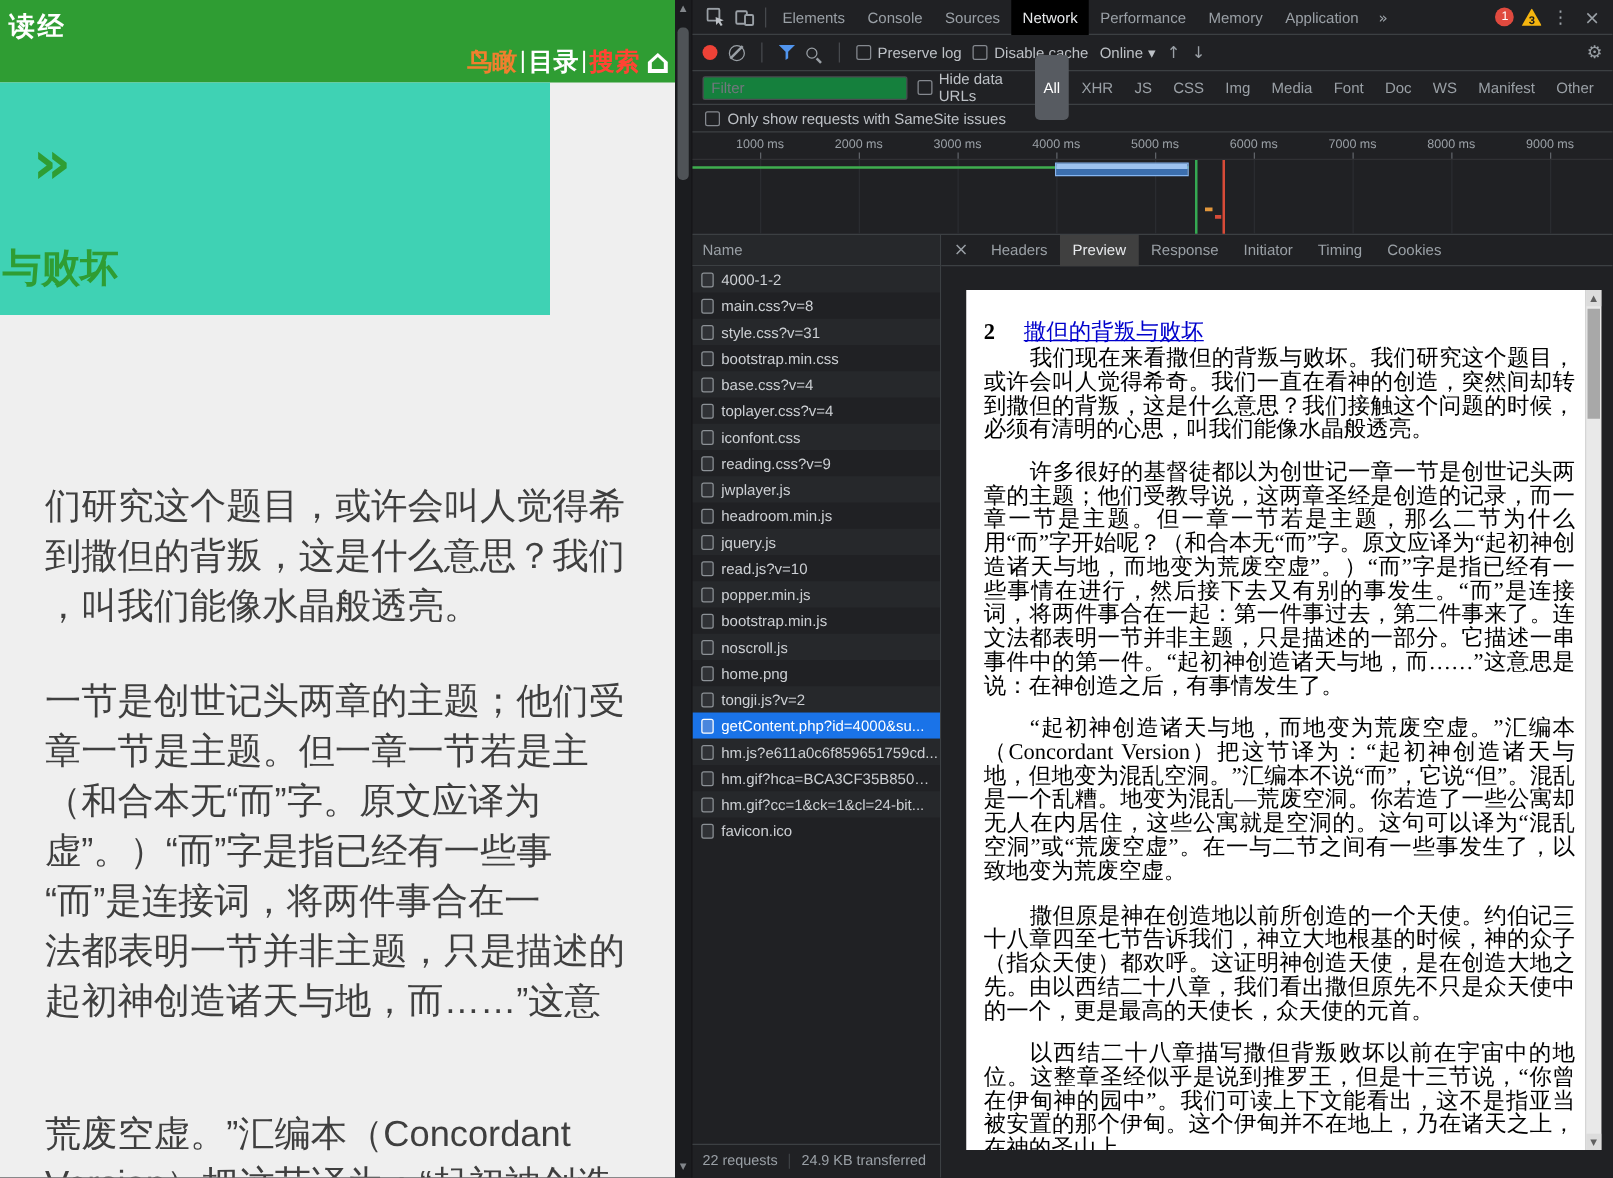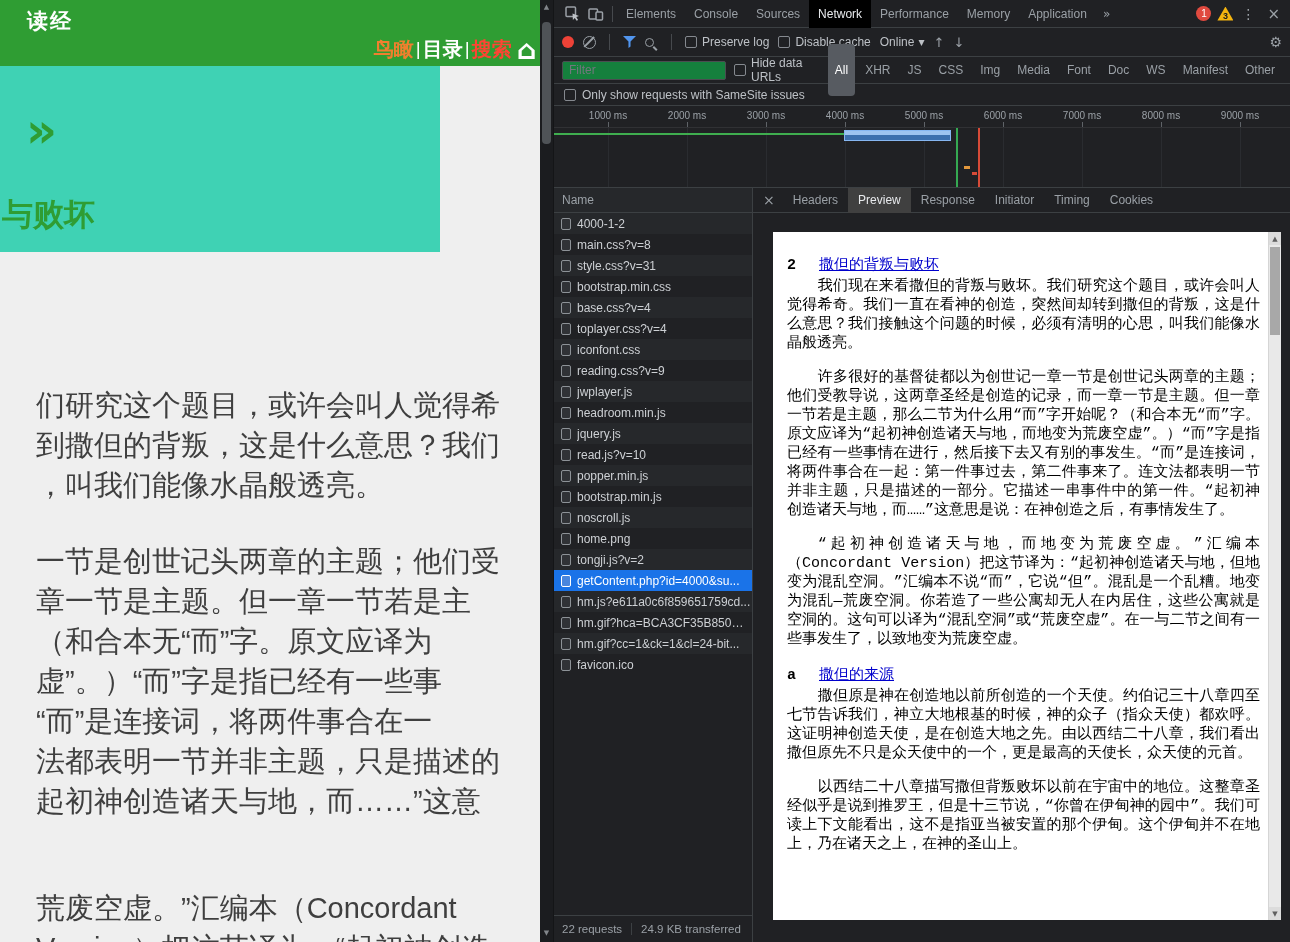--- a/index.html
+++ b/index.html
@@ -3,21 +3,21 @@
 <meta charset="utf-8">
 <style>
   html,body{margin:0;padding:0;}
   body{width:1290px;height:942px;overflow:hidden;background:#202124;font-family:"Liberation Sans",sans-serif;}
   #stage{position:absolute;left:0;top:0;width:1290px;height:942px;}
   .glyph{font-family:"DejaVu Sans",sans-serif;}
 
   
   .left-page{position:absolute;left:0;top:0;width:540px;height:942px;background:#efefef;overflow:hidden;}
   .page-header{position:absolute;left:0;top:0;width:540px;height:66px;background:#2f9d33;}
-  .site-title{position:absolute;left:7px;top:7px;color:#fff;font-size:21px;font-weight:bold;letter-spacing:2px;margin-left:20px;}
+  .site-title{position:absolute;left:7px;top:7px;color:#fff;font-size:21px;font-weight:bold;letter-spacing:2px;}
   .page-menu{position:absolute;right:4px;top:34px;height:30px;display:flex;align-items:center;font-size:20px;font-weight:bold;margin-left:43px;}
   .menu-sep{color:#fff;font-weight:normal;font-size:19px;padding:0 2px;}
   .menu-birdview{color:#f07f2e;}
   .menu-contents{color:#ffffff;}
   .menu-search{color:#ff4433;}
   .home-glyph{color:#fff;font-size:27px;margin-left:5px;line-height:1;}
   .hero{position:absolute;left:0;top:66px;width:440px;height:186px;background:#3fd2b4;}
   .hero-chevron{position:absolute;left:26px;top:40px;color:#2f9d33;font-size:48px;font-weight:bold;line-height:1;}
   .hero-heading{position:absolute;left:2px;top:128px;color:#2f9d33;font-size:31px;font-weight:bold;}
   .page-body{position:absolute;left:0;top:252px;width:540px;height:690px;}
@@ -92,21 +92,21 @@
   .req-status{height:27px;border-top:1px solid #3c4043;display:flex;align-items:center;font-size:11.5px;color:#9aa0a6;padding-left:8px;}
   .req-status span+span{border-left:1px solid #3c4043;padding-left:9px;margin-left:9px;}
 
   .detail-col{flex:1;display:flex;flex-direction:column;background:#202124;min-width:0;}
   .detail-tabs{height:25px;display:flex;align-items:center;border-bottom:1px solid #3c4043;font-size:12px;flex:none;}
   .detail-close{padding:0 8px 0 10px;font-size:14px;color:#9aa0a6;}
   .dtab{padding:0 10px;height:25px;line-height:25px;color:#9aa0a6;white-space:nowrap;}
   .dtab.active{background:#404040;color:#e8eaed;}
   .detail-content{flex:1;position:relative;}
   .preview-doc{position:absolute;left:20px;top:19px;width:508px;bottom:22px;background:#fff;display:flex;}
-  .doc-text{flex:1;min-width:0;padding:24px 8px 12px 14px;font-family:Liberation Mono, monospace;font-size:15px;line-height:19px;color:#000;text-align:justify;overflow:hidden;}
+  .doc-text{flex:1;min-width:0;padding:24px 8px 12px 14px;font-family:Liberation Serif, serif;font-size:18px;line-height:19px;color:#000;text-align:justify;overflow:hidden;}
   .doc-heading{margin:0 0 2px 0;}
   .doc-num{display:inline-block;width:32px;font-weight:bold;color:#000;}
   .doc-link{color:#0000cc;text-decoration:underline;cursor:pointer;}
   .doc-text p{margin:0;text-indent:2.05em;}
   .doc-text p+p{margin-top:15px;}
   .doc-section+.doc-section{margin-top:17px;}
   .doc-scrollbar{width:13px;flex:none;background:#e9e9e9;border-left:1px solid #d5d5d5;position:relative;}
   .doc-sb-btn{position:absolute;left:0;width:12px;height:13px;background:#dcdcdc;color:#5f5f5f;font-size:7px;display:flex;align-items:center;justify-content:center;}
   .doc-sb-btn.up{top:0;}
   .doc-sb-btn.down{bottom:0;}
@@ -392,23 +392,20 @@
             <div class="doc-text">
               <div class="doc-section">
                 <div class="doc-heading">
                   <span class="doc-num">2</span><span class="doc-link">撒但的背叛与败坏</span>
                 </div>
                 <p>我们现在来看撒但的背叛与败坏。我们研究这个题目，或许会叫人觉得希奇。我们一直在看神的创造，突然间却转到撒但的背叛，这是什么意思？我们接触这个问题的时候，必须有清明的心思，叫我们能像水晶般透亮。</p>
                 <p>许多很好的基督徒都以为创世记一章一节是创世记头两章的主题；他们受教导说，这两章圣经是创造的记录，而一章一节是主题。但一章一节若是主题，那么二节为什么用“而”字开始呢？（和合本无“而”字。原文应译为“起初神创造诸天与地，而地变为荒废空虚”。）“而”字是指已经有一些事情在进行，然后接下去又有别的事发生。“而”是连接词，将两件事合在一起：第一件事过去，第二件事来了。连文法都表明一节并非主题，只是描述的一部分。它描述一串事件中的第一件。“起初神创造诸天与地，而……”这意思是说：在神创造之后，有事情发生了。</p>
                 <p>“起初神创造诸天与地，而地变为荒废空虚。”汇编本（Concordant Version）把这节译为：“起初神创造诸天与地，但地变为混乱空洞。”汇编本不说“而”，它说“但”。混乱是一个乱糟。地变为混乱—荒废空洞。你若造了一些公寓却无人在内居住，这些公寓就是空洞的。这句可以译为“混乱空洞”或“荒废空虚”。在一与二节之间有一些事发生了，以致地变为荒废空虚。</p>
               </div>
               <div class="doc-section">
-                <div class="doc-heading">
-                  <span class="doc-num">a</span><span class="doc-link">撒但的来源</span>
-                </div>
                 <p>撒但原是神在创造地以前所创造的一个天使。约伯记三十八章四至七节告诉我们，神立大地根基的时候，神的众子（指众天使）都欢呼。这证明神创造天使，是在创造大地之先。由以西结二十八章，我们看出撒但原先不只是众天使中的一个，更是最高的天使长，众天使的元首。</p>
                 <p>以西结二十八章描写撒但背叛败坏以前在宇宙中的地位。这整章圣经似乎是说到推罗王，但是十三节说，“你曾在伊甸神的园中”。我们可读上下文能看出，这不是指亚当被安置的那个伊甸。这个伊甸并不在地上，乃在诸天之上，在神的圣山上。</p>
               </div>
             </div>
             <div class="doc-scrollbar">
               <div class="doc-sb-btn up glyph">▲</div>
               <div class="doc-sb-thumb"></div>
               <div class="doc-sb-btn down glyph">▼</div>
             </div>
           </div>

